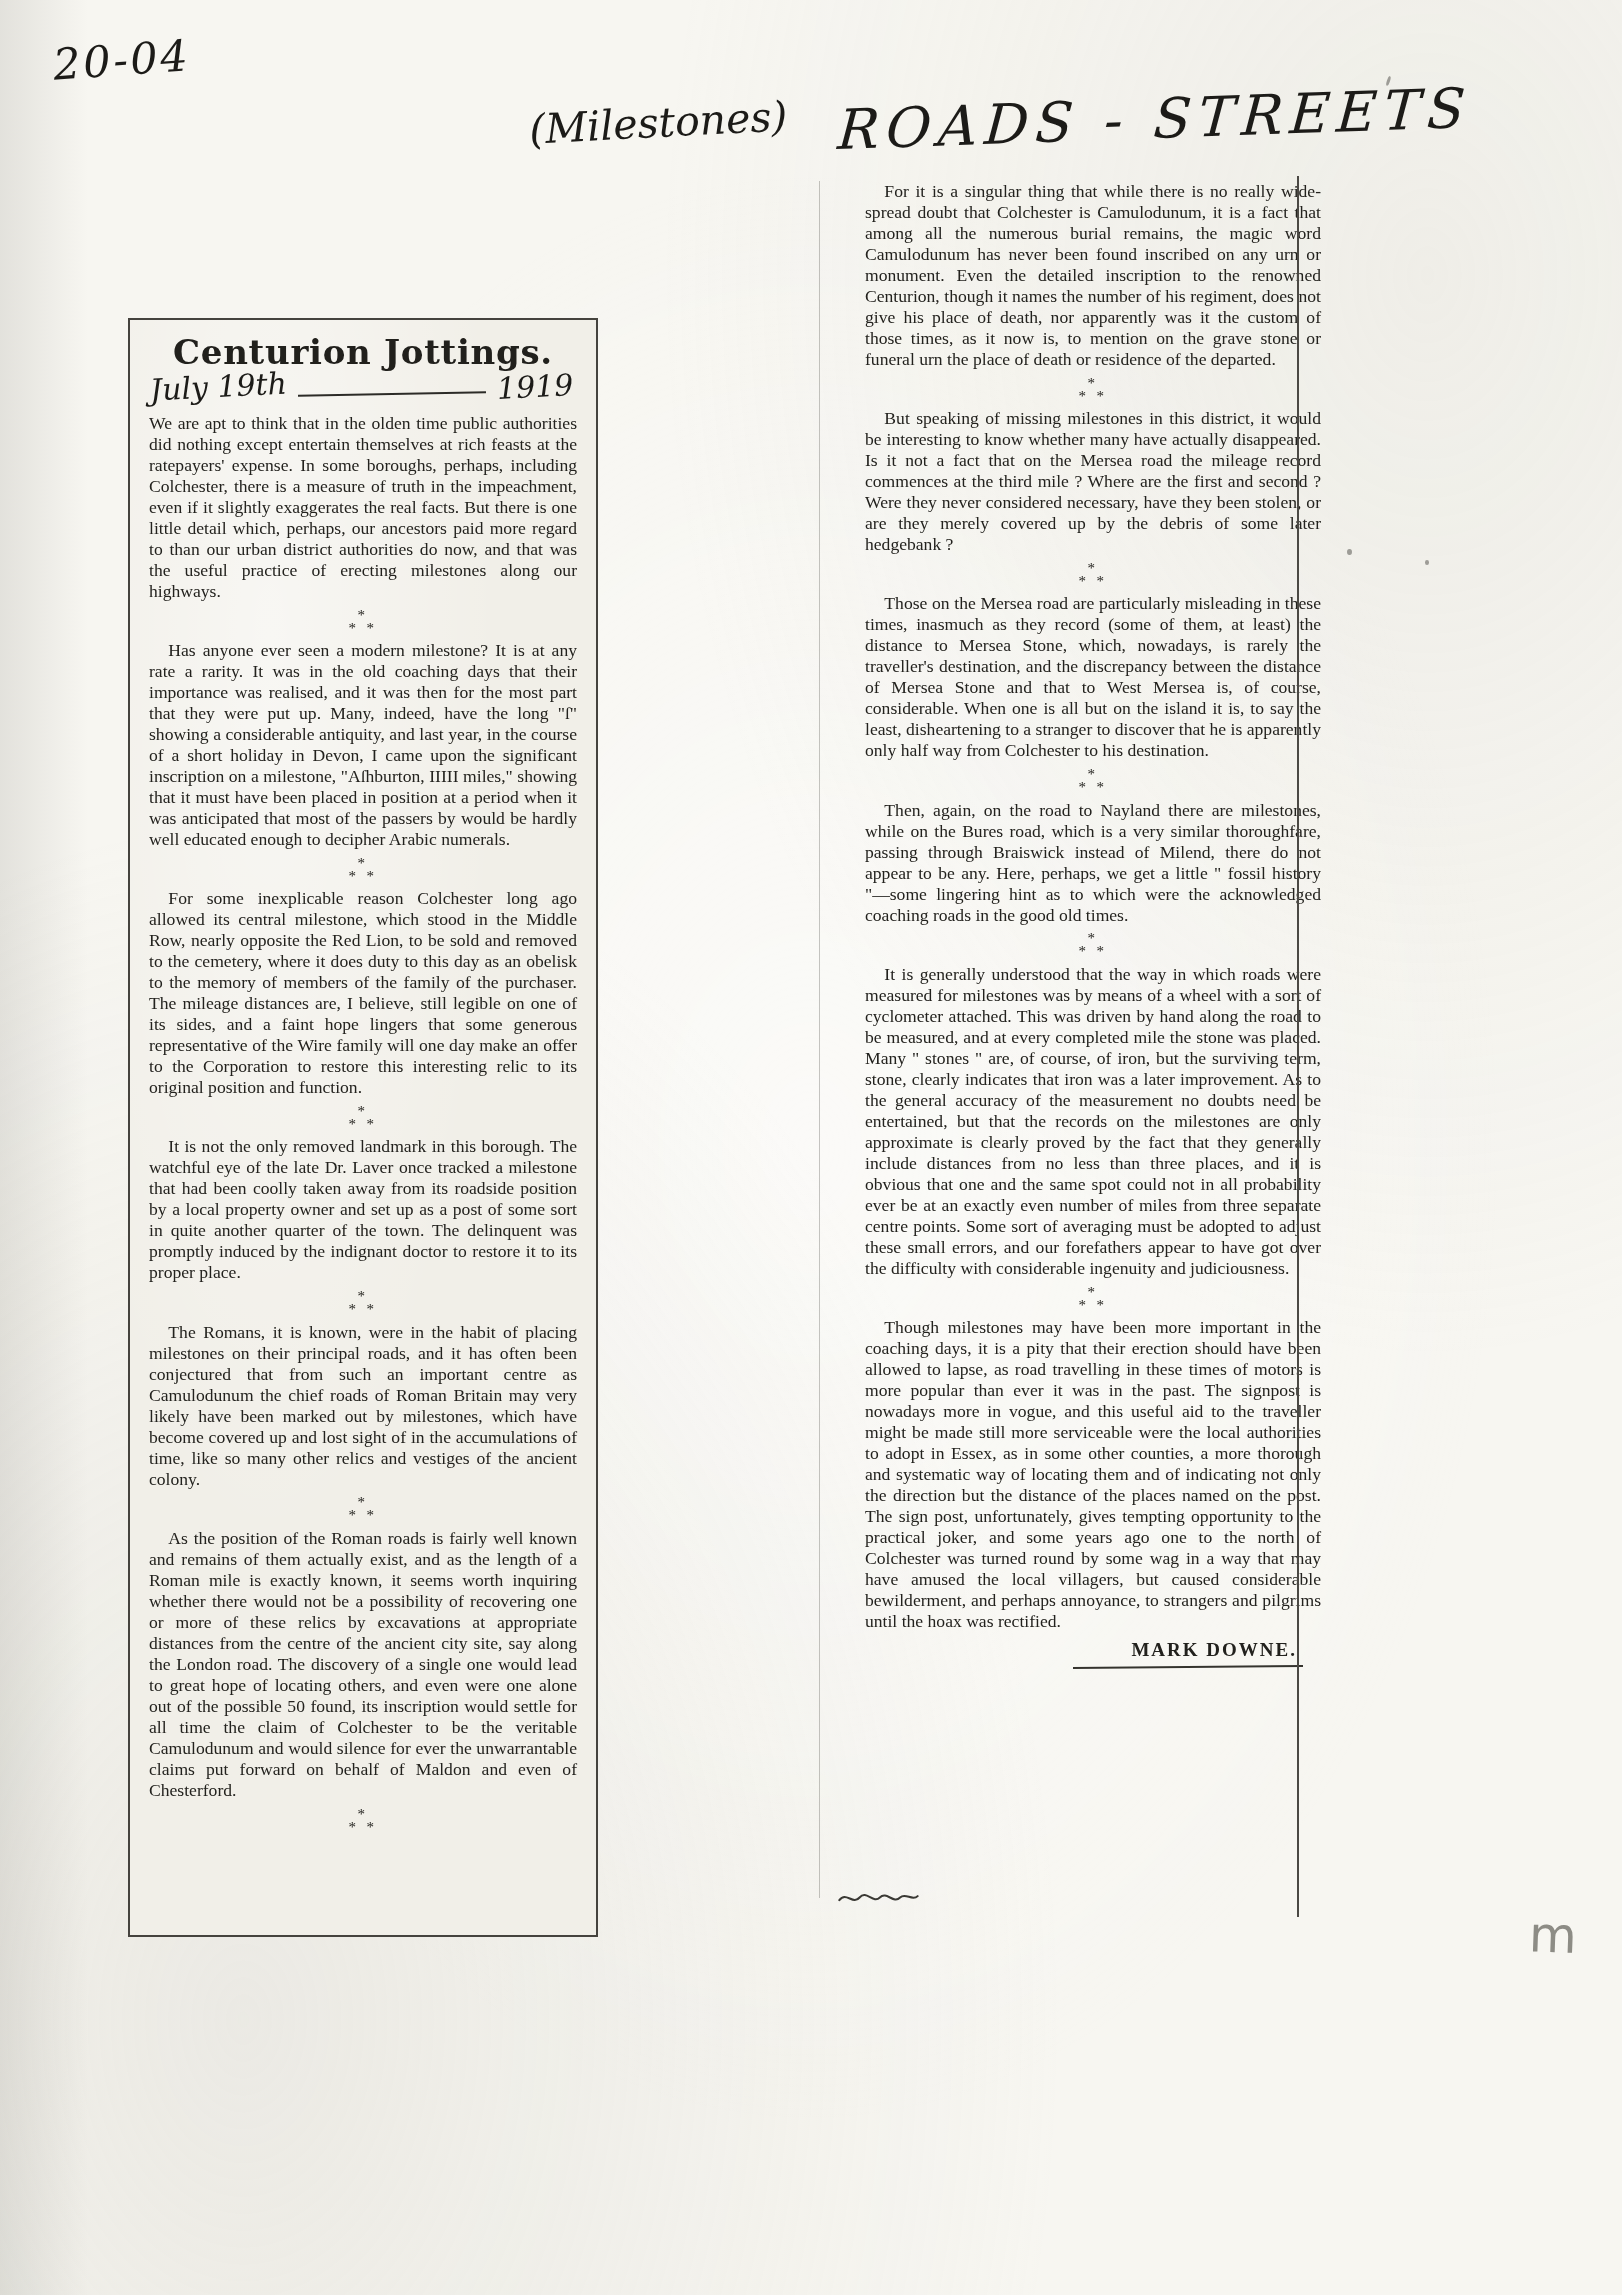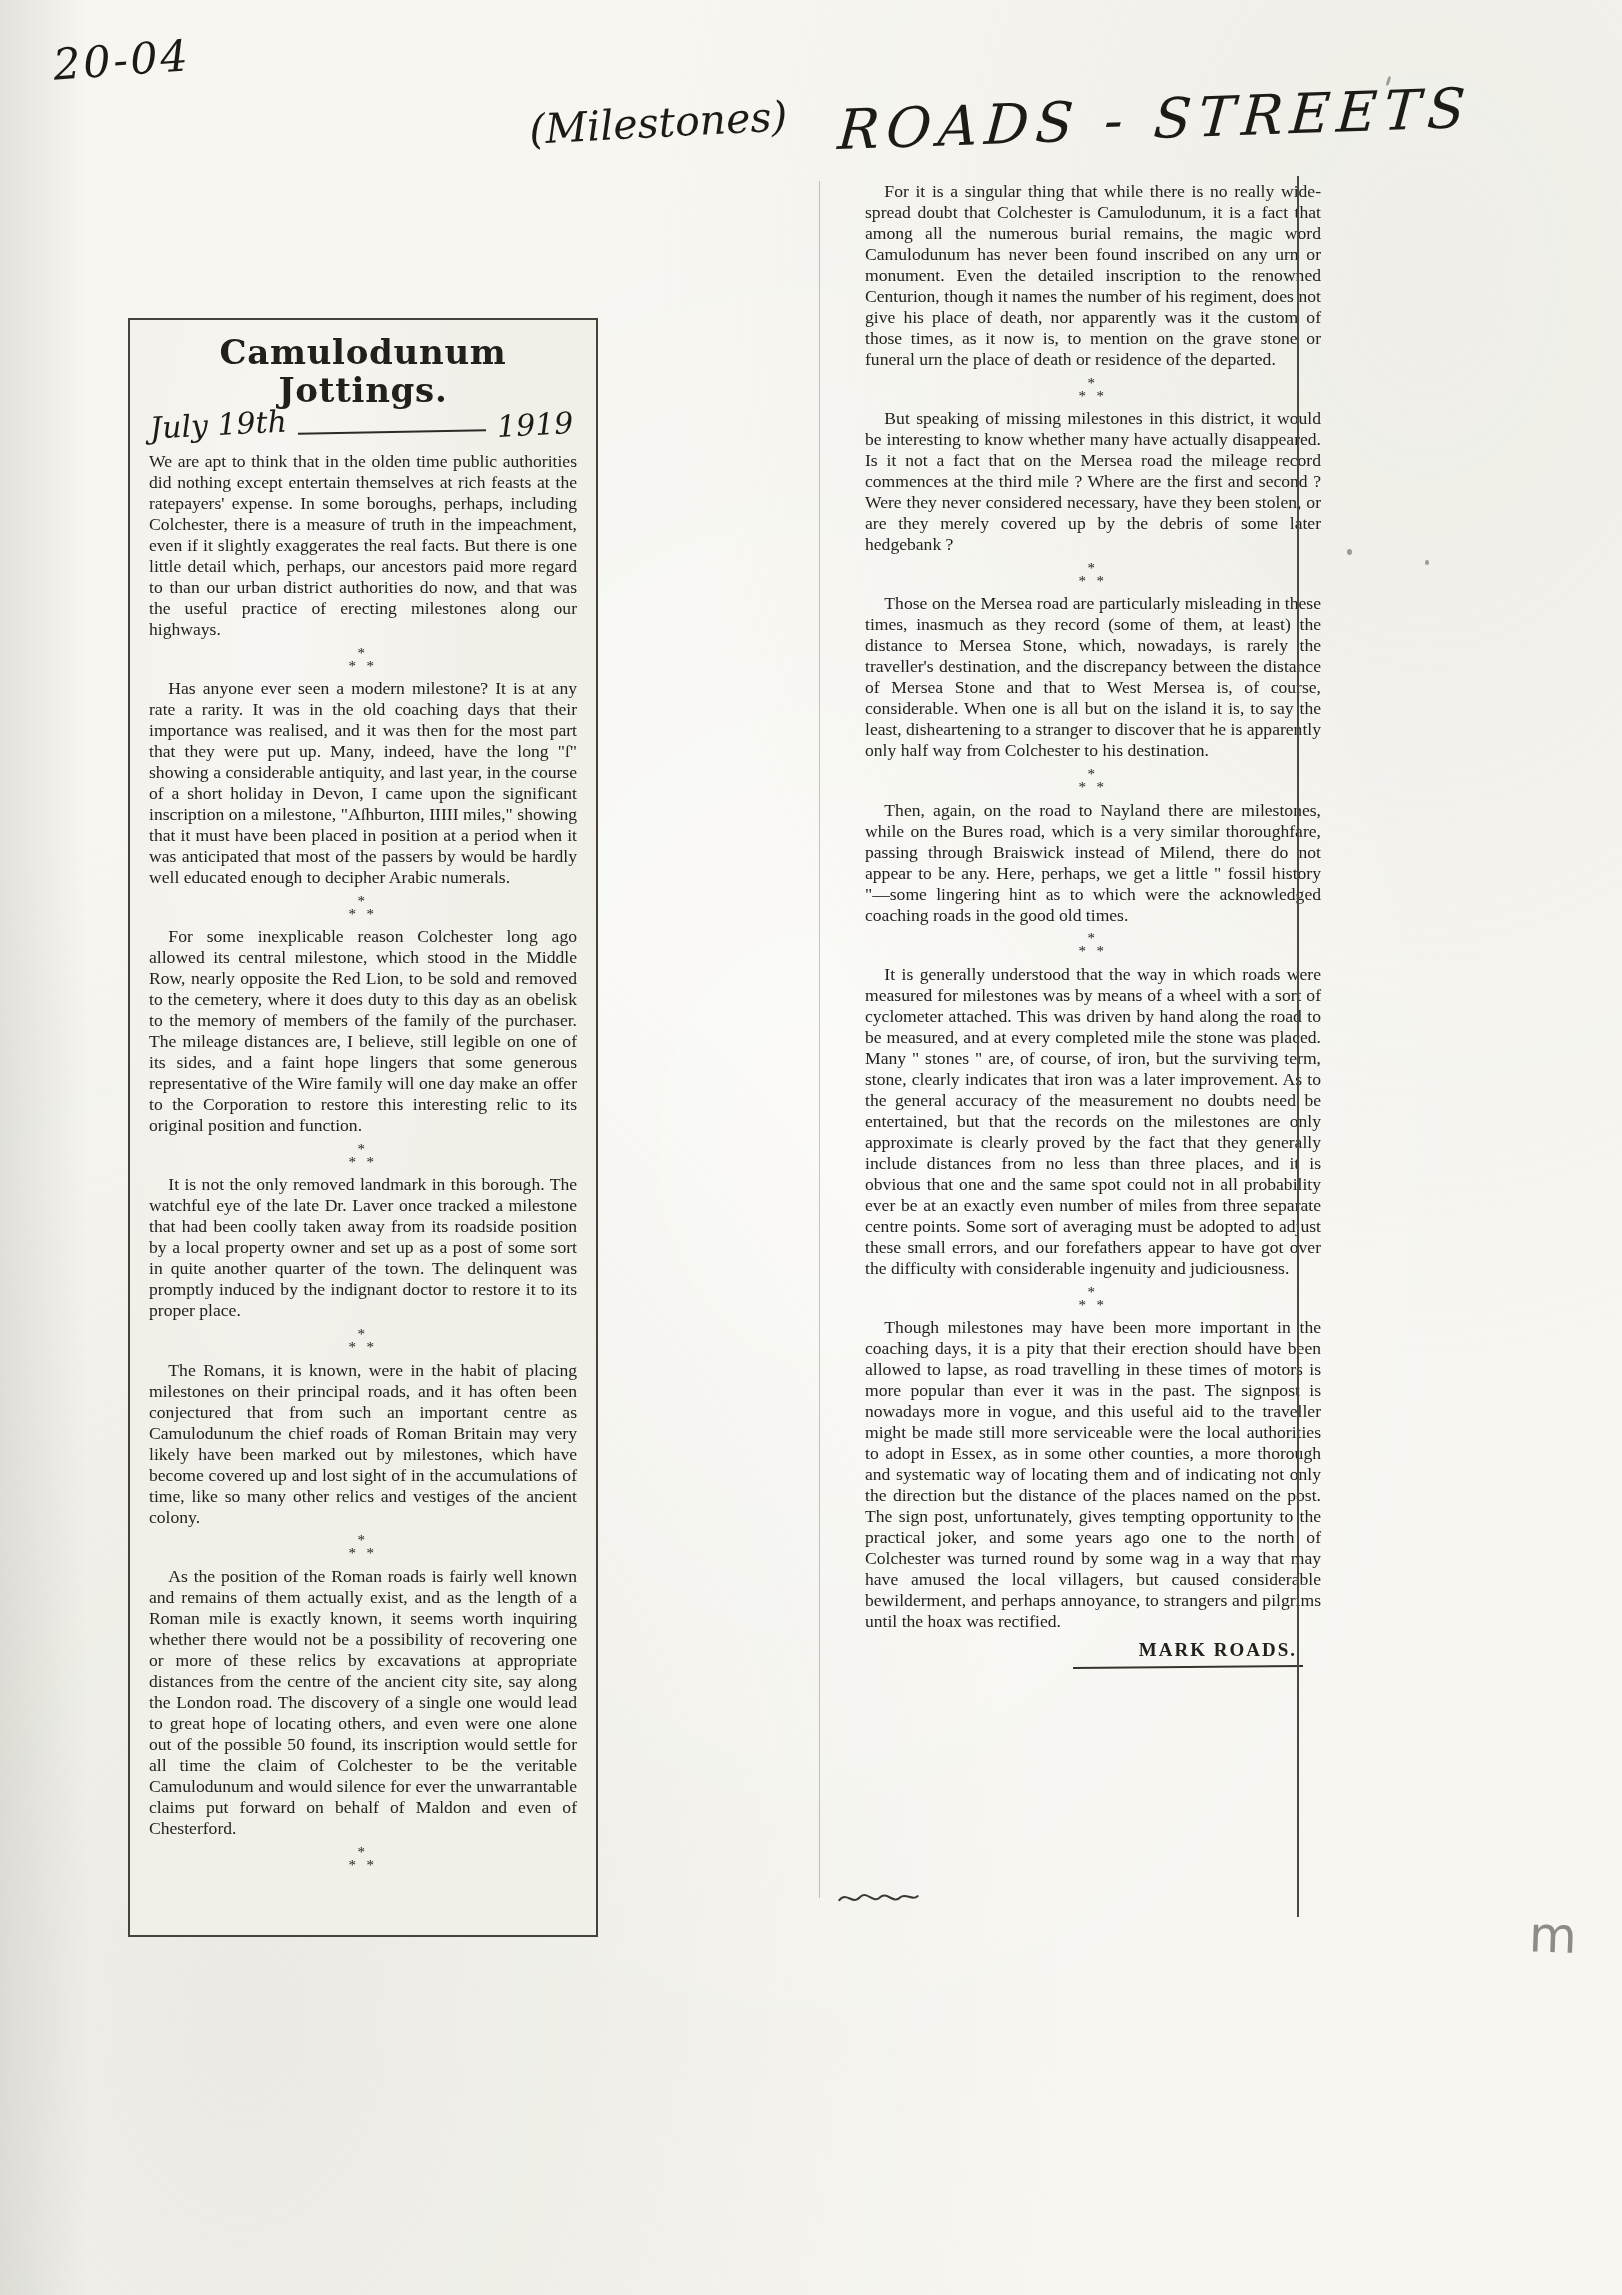--- a/index.html
+++ b/index.html
@@ -170,21 +170,21 @@
 
 <div>
 
   <div class="page-edge"></div>
 
   <div class="hw hw-ref">20-04</div>
   <div class="hw hw-subject-paren">(Milestones)</div>
   <div class="hw hw-subject-main">ROADS - STREETS</div>
 
   <div class="clipping-left">
-    <div class="clip-title">Camulodunum Jottings.</div>
+    <div class="clip-title">Centurion Jottings.</div>
     <div class="date-line">
       <span class="hw-inline">July 19th</span>
       <span class="date-rule"></span>
       <span class="hw-inline">1919</span>
     </div>
 
     <p class="para first">We are apt to think that in the olden time public authorities did nothing except entertain themselves at rich feasts at the ratepayers' expense.  In some boroughs, perhaps, including Colchester, there is a measure of truth in the impeachment, even if it slightly exaggerates the real facts.  But there is one little detail which, perhaps, our ancestors paid more regard to than our urban district authorities do now, and that was the useful practice of erecting milestones along our highways.</p>
     <div class="sep">*
 * *</div>
     <p class="para">Has anyone ever seen a modern milestone? It is at any rate a rarity.  It was in the old coaching days that their importance was realised, and it was then for the most part that they were put up.  Many, indeed, have the long "ſ" showing a considerable antiquity, and last year, in the course of a short holiday in Devon, I came upon the significant inscription on a milestone, "Aſhburton, IIIII miles," showing that it must have been placed in position at a period when it was anticipated that most of the passers by would be hardly well educated enough to decipher Arabic numerals.</p>
@@ -214,21 +214,21 @@
     <p class="para">Those on the Mersea road are particularly misleading in these times, inasmuch as they record (some of them, at least) the distance to Mersea Stone, which, nowadays, is rarely the traveller's destination, and the discrepancy between the distance of Mersea Stone and that to West Mersea is, of course, considerable.  When one is all but on the island it is, to say the least, disheartening to a stranger to discover that he is apparently only half way from Colchester to his destination.</p>
     <div class="sep">*
 * *</div>
     <p class="para">Then, again, on the road to Nayland there are milestones, while on the Bures road, which is a very similar thoroughfare, passing through Braiswick instead of Milend, there do not appear to be any.  Here, perhaps, we get a little " fossil history "—some lingering hint as to which were the acknowledged coaching roads in the good old times.</p>
     <div class="sep">*
 * *</div>
     <p class="para">It is generally understood that the way in which roads were measured for milestones was by means of a wheel with a sort of cyclometer attached.  This was driven by hand along the road to be measured, and at every completed mile the stone was placed.  Many " stones " are, of course, of iron, but the surviving term, stone, clearly indicates that iron was a later improvement.  As to the general accuracy of the measurement no doubts need be entertained, but that the records on the milestones are only approximate is clearly proved by the fact that they generally include distances from no less than three places, and it is obvious that one and the same spot could not in all probability ever be at an exactly even number of miles from three separate centre points.  Some sort of averaging must be adopted to adjust these small errors, and our forefathers appear to have got over the difficulty with considerable ingenuity and judiciousness.</p>
     <div class="sep">*
 * *</div>
     <p class="para">Though milestones may have been more important in the coaching days, it is a pity that their erection should have been allowed to lapse, as road travelling in these times of motors is more popular than ever it was in the past.  The signpost is nowadays more in vogue, and this useful aid to the traveller might be made still more serviceable were the local authorities to adopt in Essex, as in some other counties, a more thorough and systematic way of locating them and of indicating not only the direction but the distance of the places named on the post.  The sign post, unfortunately, gives tempting opportunity to the practical joker, and some years ago one to the north of Colchester was turned round by some wag in a way that may have amused the local villagers, but caused considerable bewilderment, and perhaps annoyance, to strangers and pilgrims until the hoax was rectified.</p>
-    <div class="signature-row">MARK ROADS.</div>
+    <div class="signature-row">MARK DOWNE.</div>
     <div class="sig-rule"></div>
   </div>
 
   <div class="col-rule-right"></div>
   <div class="col-rule-left"></div>
 
   <svg class="squiggle" width="81" height="19" viewBox="0 0 120 28">
     <path d="M2 18 C 12 4, 22 26, 32 14 C 42 2, 52 24, 62 14 C 72 4, 82 24, 92 14 C 100 6, 110 20, 118 12" fill="none" stroke="#3a3934" stroke-width="3" stroke-linecap="round"></path>
   </svg>
   <div class="corner-mark">m</div>

